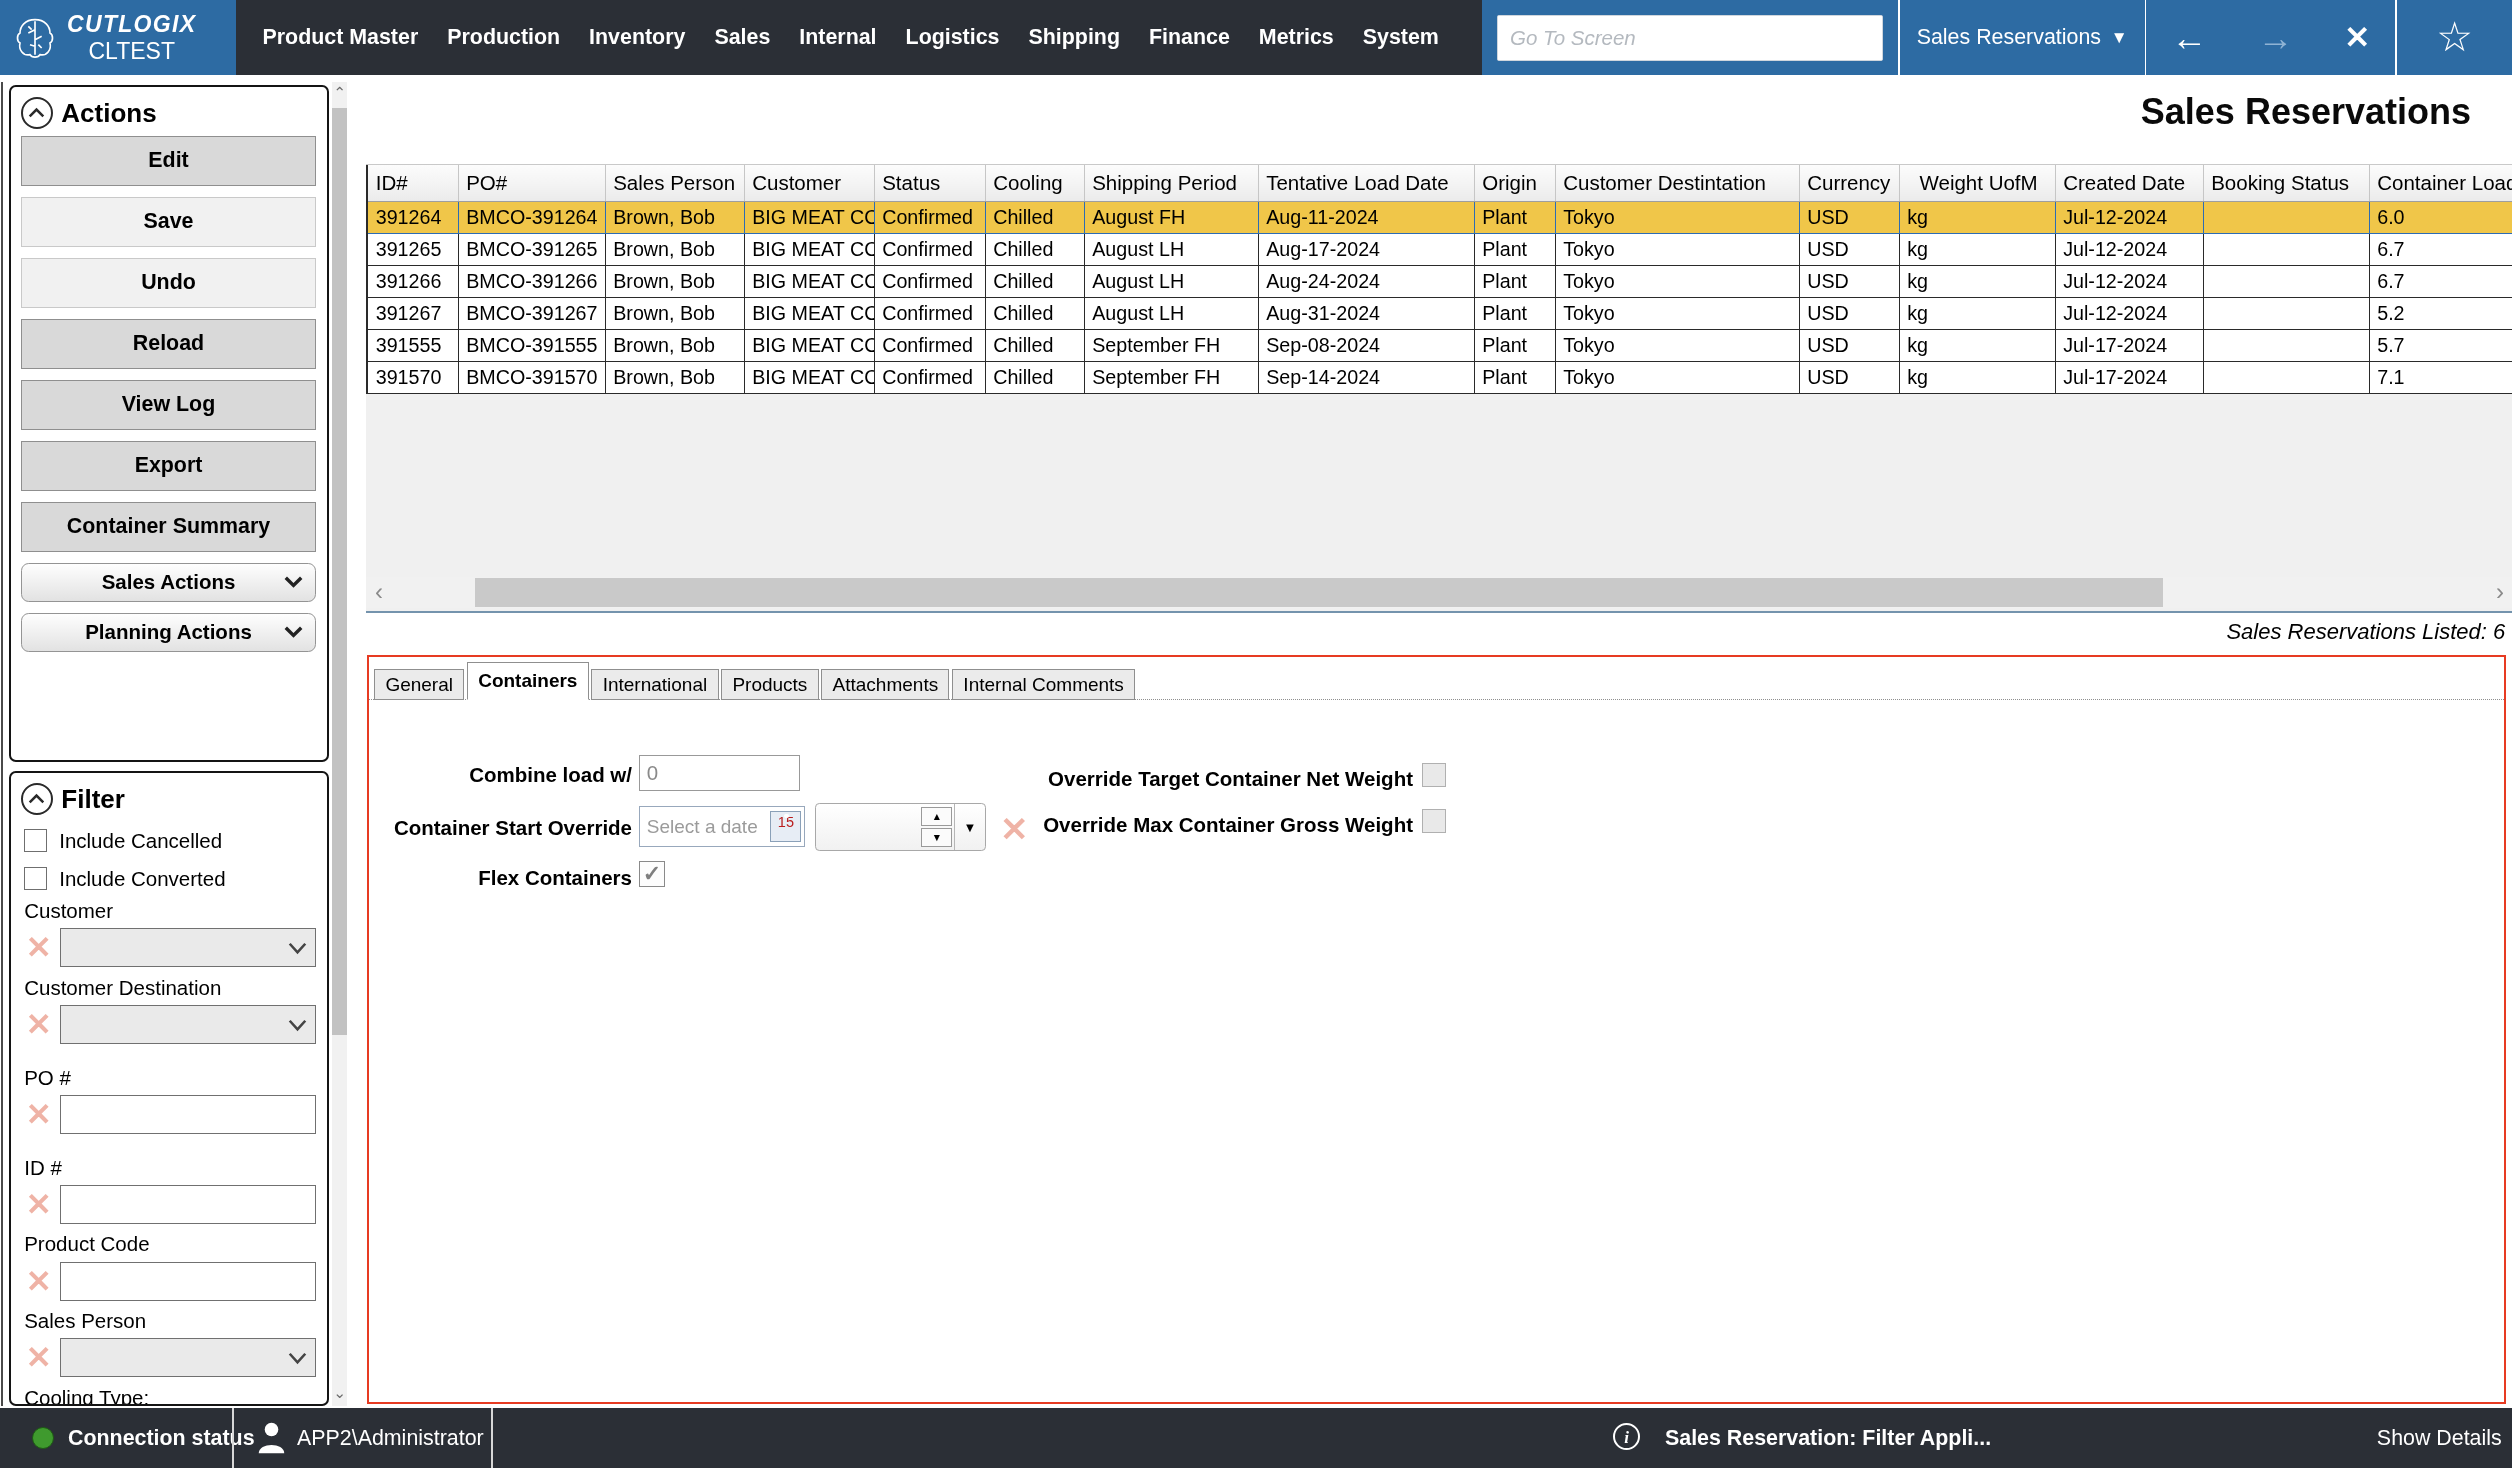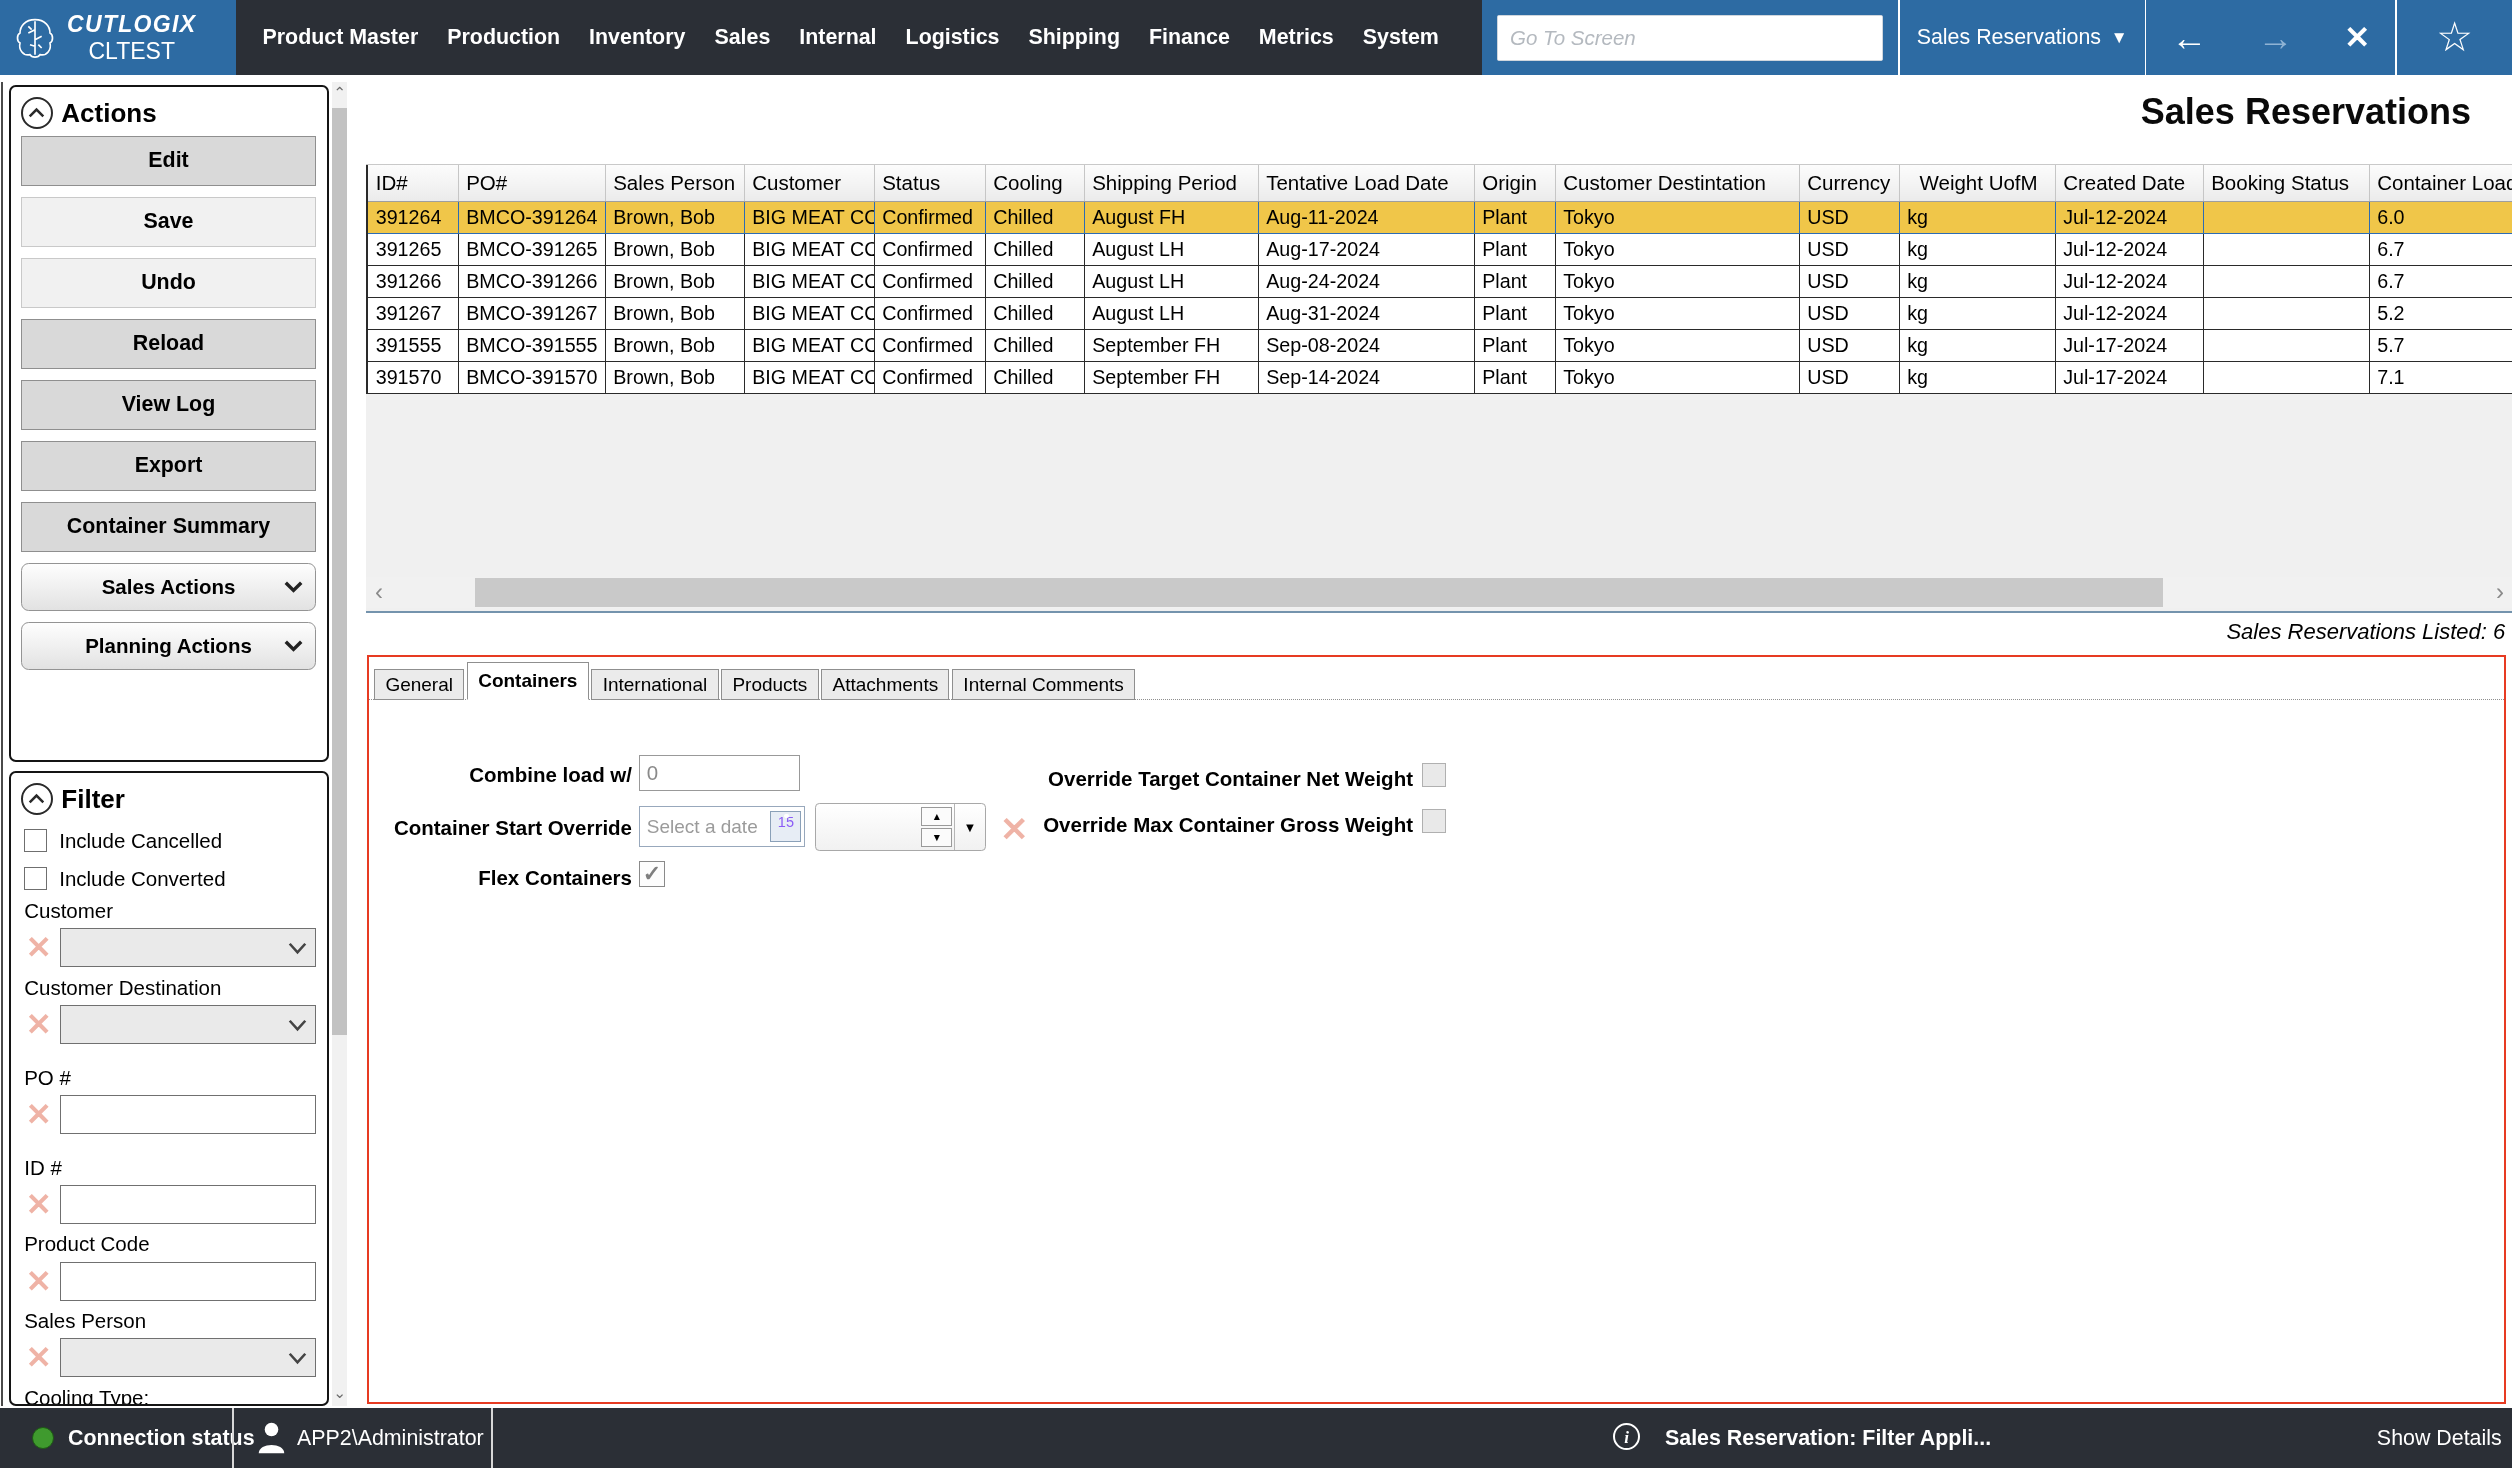--- a/index.html
+++ b/index.html
@@ -45,21 +45,21 @@
   
   .panel{position:absolute;left:8.5px;width:320px;background:#fff;border:2.6px solid #141414;border-radius:6.8px;padding:6.8px 10.3px;}
   .panel.actions{top:85px;height:677px;}
   .panel.filter{top:771px;height:635px;overflow:hidden;}
   .panel-header{display:flex;align-items:center;gap:8.5px;margin:3.4px 0 6.8px 0;}
   .circle-chevron{width:32px;height:32px;border:2.6px solid #2a2a2a;border-radius:50%;display:flex;align-items:center;justify-content:center;flex:none;}
   .panel-title{font-size:26px;font-weight:bold;}
   .act-btn{display:block;width:100%;height:50px;margin:0 0 11px;background:#d9d9d9;border:1.7px solid #8f8f8f;
            font-family:"Liberation Sans",sans-serif;font-weight:bold;font-size:21.4px;color:#000;cursor:pointer;}
   .act-btn.is-disabled{background:#f1f1f1;border-color:#c9c9c9;}
-  .dd-btn{position:relative;display:block;width:100%;height:48px;margin:4px 0 11px;background:linear-gradient(#fefefe,#e2e2e2);
+  .dd-btn{position:relative;display:block;width:100%;height:39px;margin:4px 0 11px;background:linear-gradient(#fefefe,#e2e2e2);
           border:1.7px solid #949494;border-radius:7.7px;font-family:"Liberation Sans",sans-serif;font-weight:bold;font-size:20.5px;color:#000;cursor:pointer;}
   .dd-btn svg{position:absolute;right:12px;top:50%;transform:translateY(-50%);}
 
   .chk-row{display:flex;align-items:center;gap:12px;margin:13.7px 0 5.1px 3.4px;}
   .chk{width:23px;height:23px;border:1.7px solid #6f6f6f;background:#fff;flex:none;}
   .chk-label{font-size:20.5px;}
   .filter-label{font-size:20.5px;margin:8.5px 0 5.1px 3.4px;}
   #filter-fields > .filter-label:nth-child(5){margin-top:22px;}
   #filter-fields > .filter-label:nth-child(7){margin-top:22px;}
   .filter-row{display:flex;align-items:center;gap:3.4px;margin-bottom:3.4px;}
@@ -105,21 +105,21 @@
   .rlbl1{left:598px;width:446px;top:67px;}
   .rlbl2{left:598px;width:446px;top:113px;}
   .combine-input{position:absolute;left:270px;top:55px;width:161px;height:36px;border:0.9px solid #999;
       font-size:20.5px;color:#8a8a8a;padding:0 6.8px;outline:none;}
   .datefield{position:absolute;left:270px;top:106px;width:166px;height:41px;border:1.7px solid #98a8bc;
       background:#fff;display:flex;align-items:center;padding:1.7px 2.6px 1.7px 6.8px;}
   .date-ph{flex:1;color:#9b9b9b;font-size:19px;white-space:nowrap;overflow:hidden;}
   .cal{width:31px;height:31px;border:0.9px solid #8aa0b8;background:#e7edf5;flex:none;}
   .cal-top{height:7.7px;background:#7d9ec0;position:relative;}
   .cal-top::after{content:"";position:absolute;left:13px;top:1.7px;width:4.3px;height:4.3px;background:#fff;border-radius:50%;}
-  .cal-day{font-size:14.5px;color:#8b5cf6;text-align:center;line-height:21.4px;}
+  .cal-day{font-size:14.5px;color:#b91c1c;text-align:center;line-height:21.4px;}
   .spincombo{position:absolute;left:446px;top:103px;width:171px;height:48px;border:0.9px solid #a8a8a8;border-radius:4.3px;
       background:linear-gradient(#ffffff,#f1f1f1);display:flex;}
   .spin-field{flex:1;}
   .spin-btns{display:flex;flex-direction:column;justify-content:center;gap:2.6px;padding:2.6px 1.7px;}
   .spin-btn{width:31px;height:19px;border:0.9px solid #9a9a9a;background:#fbfbfb;font-size:10.3px;
       display:flex;align-items:center;justify-content:center;cursor:pointer;}
   .combo-dd{width:31px;border-left:0.9px solid #b5b5b5;display:flex;align-items:center;justify-content:center;
       font-size:13px;font-weight:bold;cursor:pointer;}
   .xicon-form{position:absolute;left:631px;top:109px;color:var(--clear-x-pink);font-size:34px;font-weight:bold;cursor:pointer;}
   .chk-flex{position:absolute;left:270px;top:161px;width:26px;height:26px;border:0.9px solid #8a8a8a;background:#fdfdfd;

